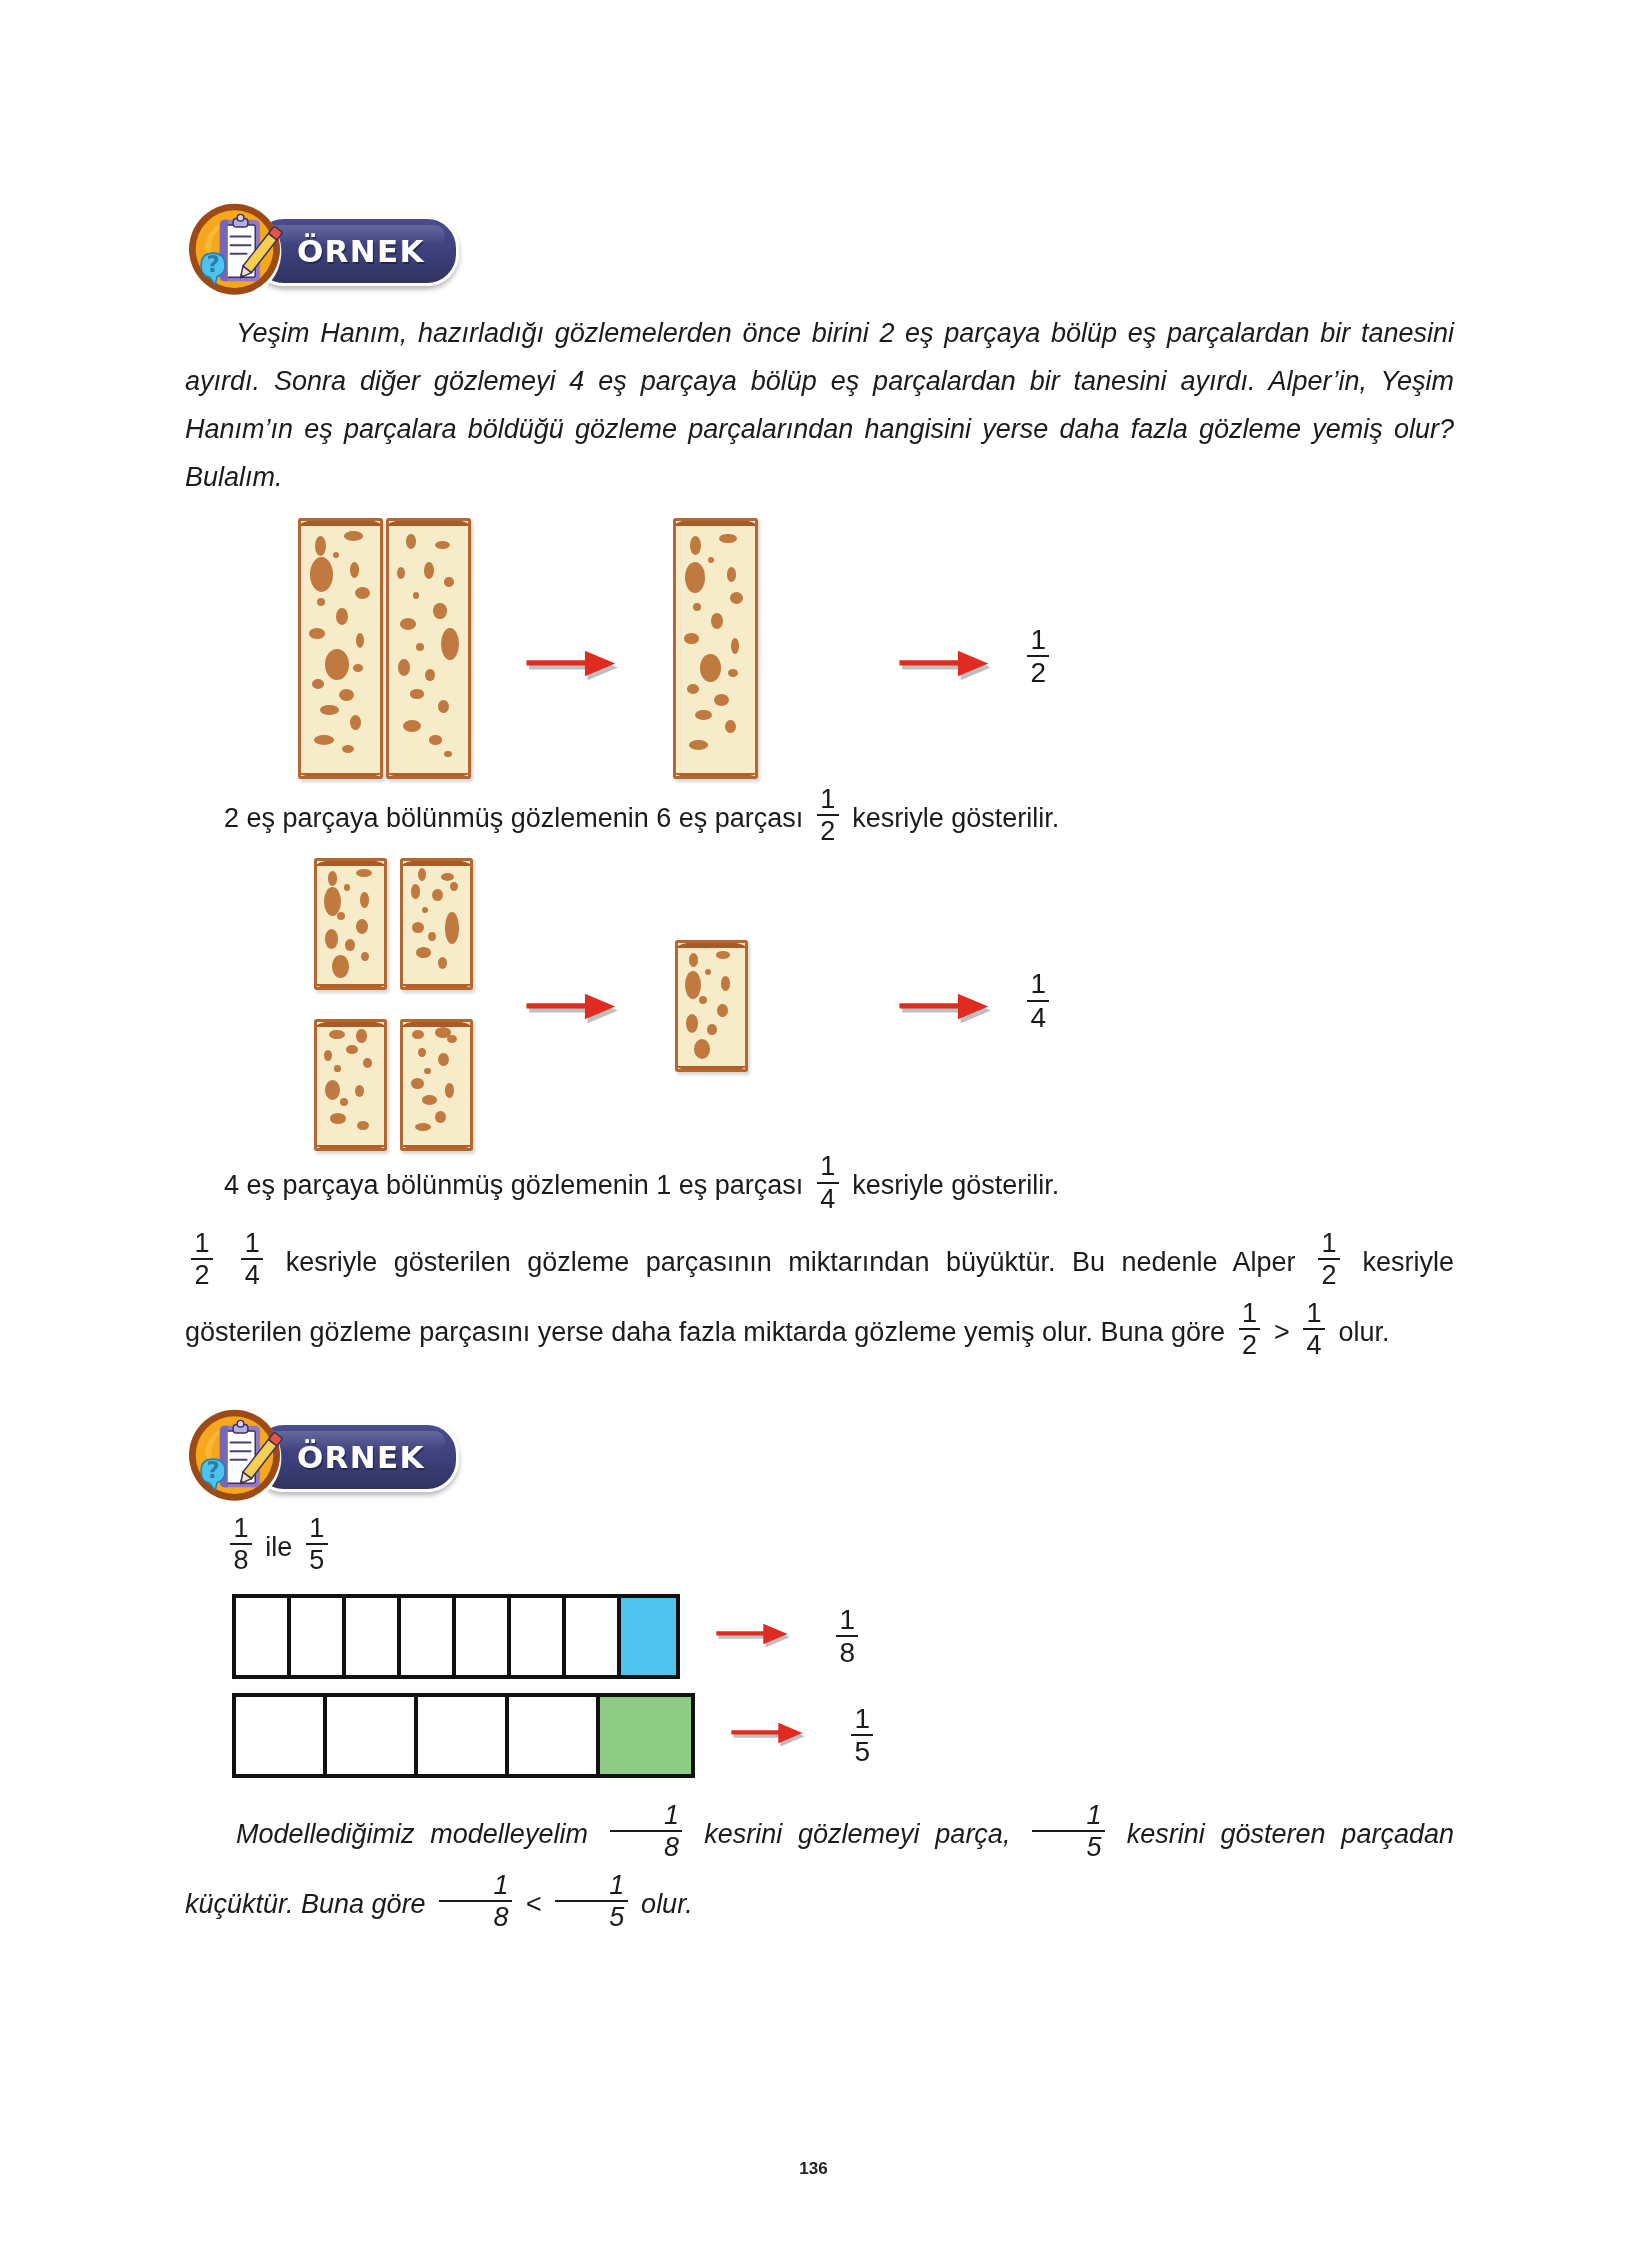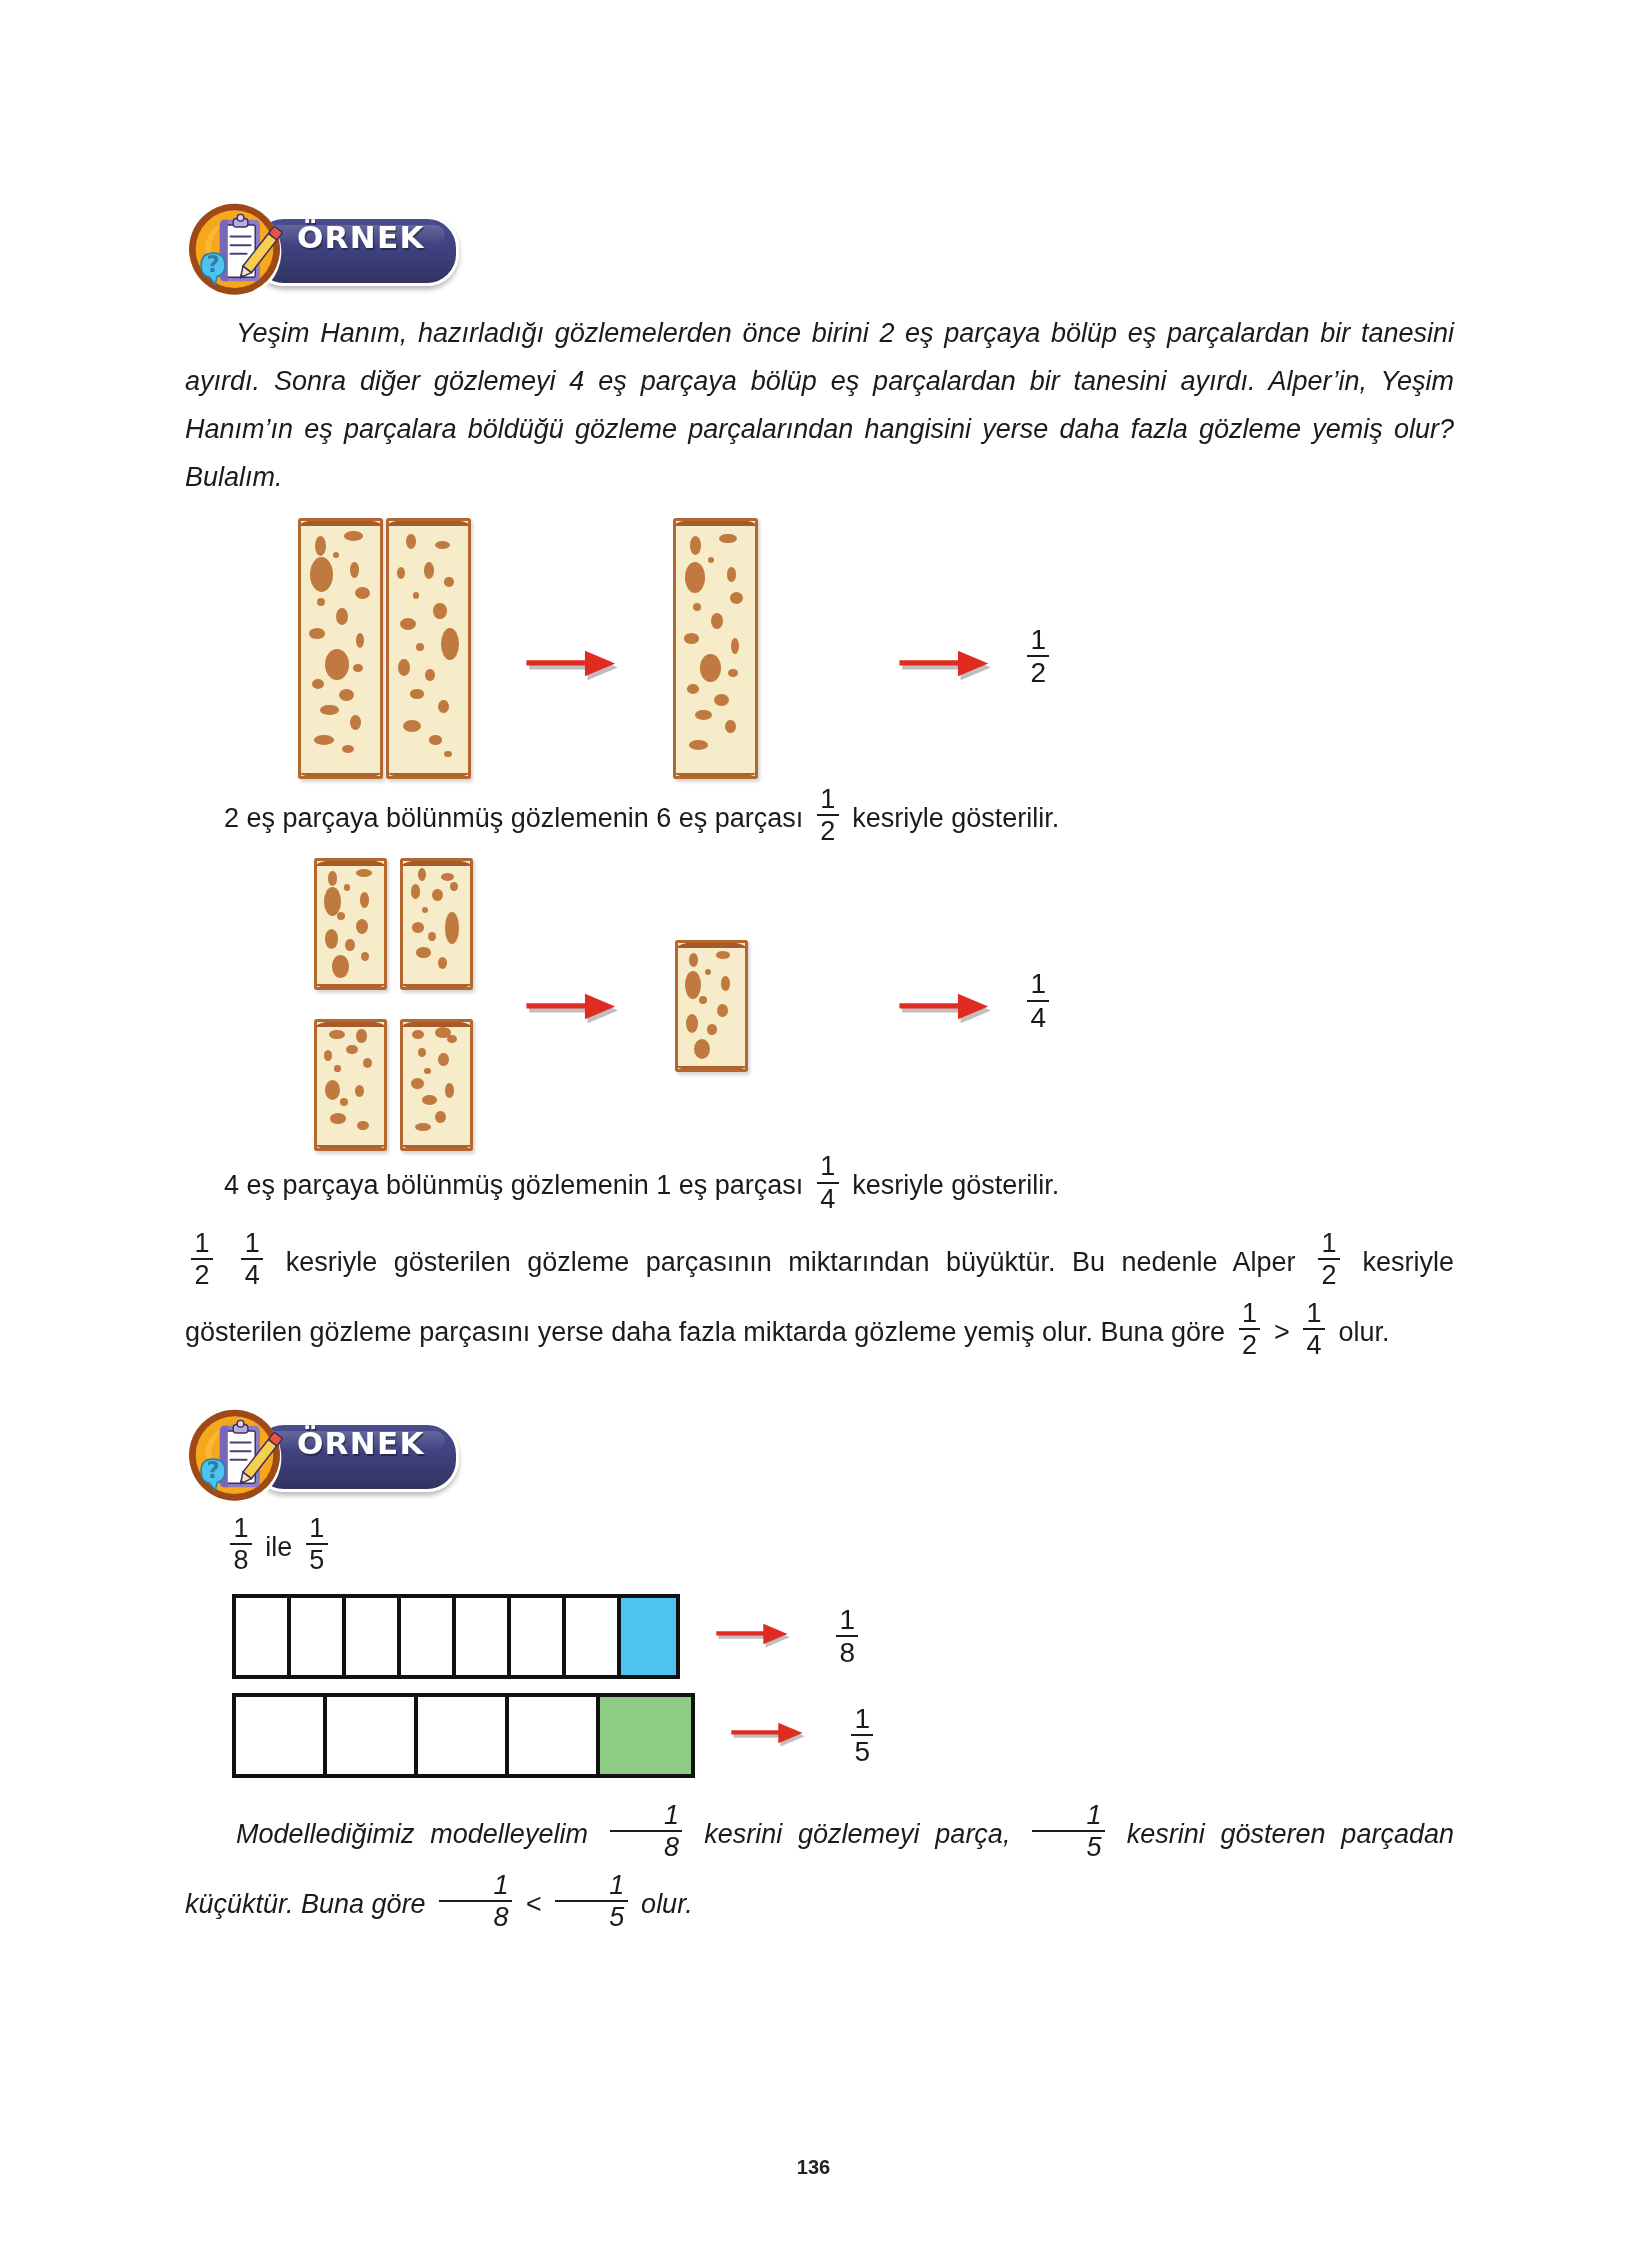--- a/index.html
+++ b/index.html
@@ -29,21 +29,21 @@
     position:absolute;left:0;top:0;width:99px;height:99px;z-index:3;
   }
   .ornek-pill{
     position:absolute;left:67px;top:14.8px;
     width:201px;height:64px;
     border-radius:32px;
     background:linear-gradient(180deg,#4a4d8e 0%,#3c3f7a 55%,#31345f 100%);
     border:3.4px solid #ffffff;
     box-shadow:0 3.4px 5.4px rgba(0,0,0,.28);
     z-index:2;
-    display:flex;align-items:flex-start;justify-content:center;
+    display:flex;align-items:center;justify-content:center;
   }
   .ornek-pill::after{
     content:"";position:absolute;left:10.7px;right:10.7px;top:6px;height:20px;
     border-radius:14.8px;
     background:linear-gradient(180deg,rgba(255,255,255,.16),rgba(255,255,255,0));
   }
   .ornek-text{
     position:relative;z-index:4;
     color:#ffffff;
     font-size:31px;font-weight:bold;letter-spacing:1.3px;
@@ -121,21 +121,21 @@
   }
   .cell{
     border-right:4px solid #111111;
     box-sizing:border-box;
   }
   .cell:last-child{border-right:none;}
 
   .pagenum{
     position:absolute;left:0;right:0;bottom:82px;
     text-align:center;
-    font-size:20px;font-weight:bold;color:#222;
+    font-size:17px;font-weight:bold;color:#222;
   }
 </style>
 </head>
 <body>
 
 <div class="page">
   <div class="content">
 
     <div class="ornek-wrap">
       <div class="ornek-icon">

